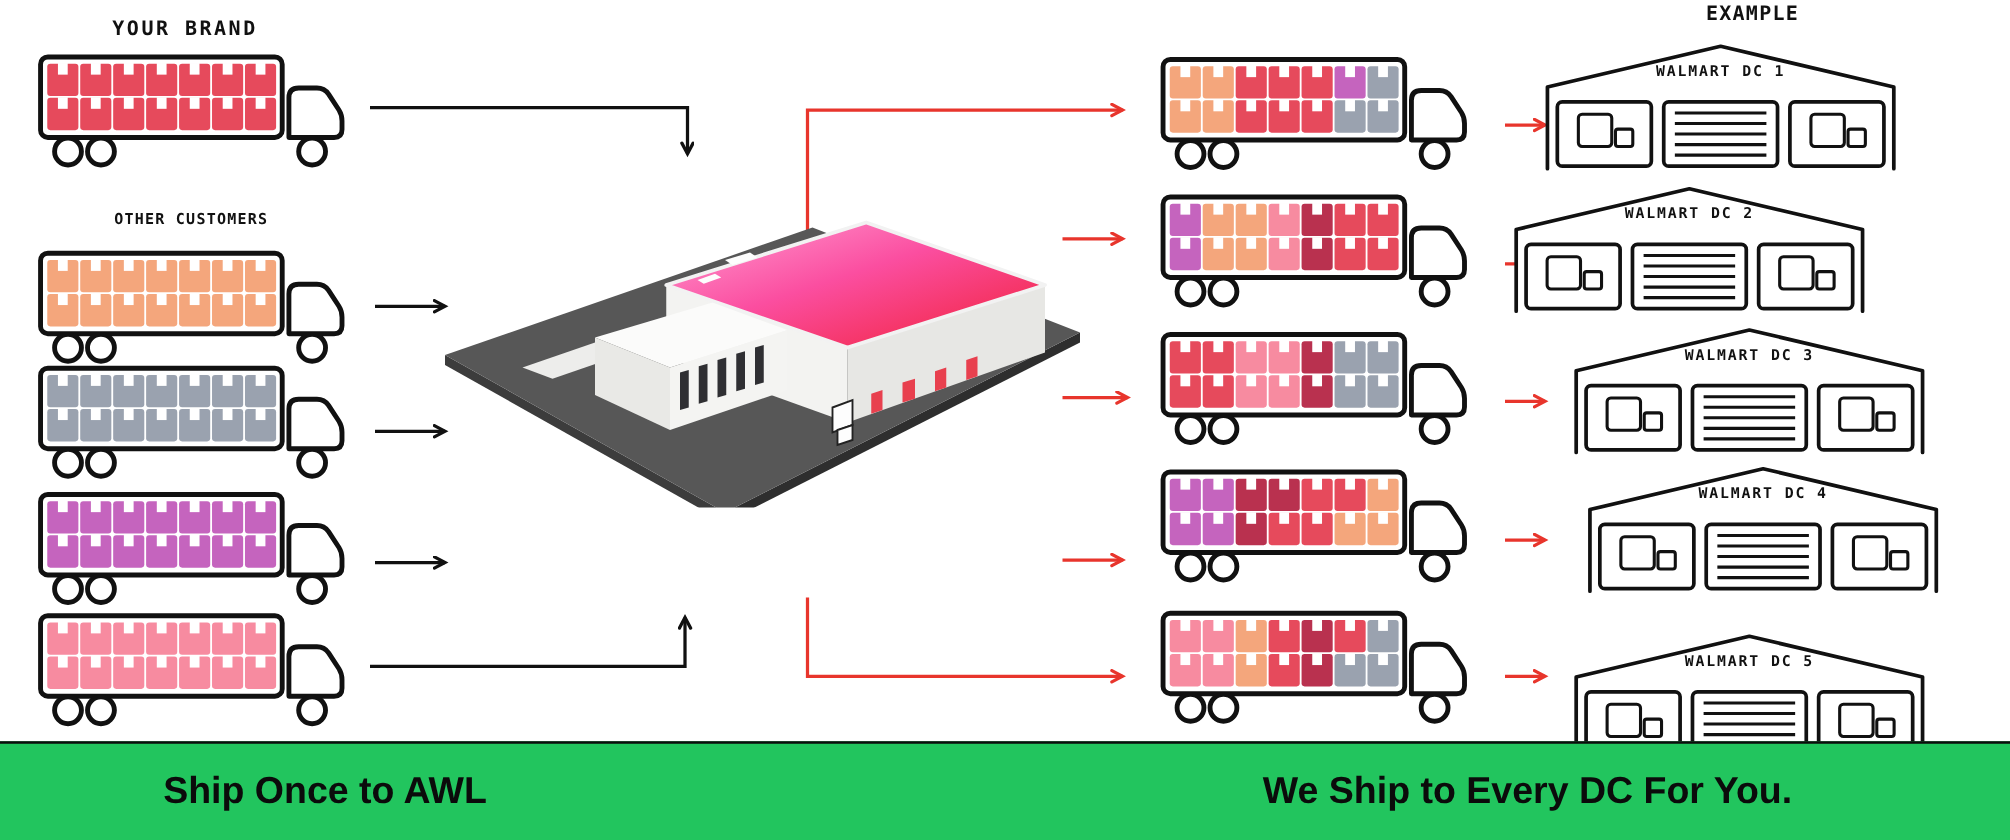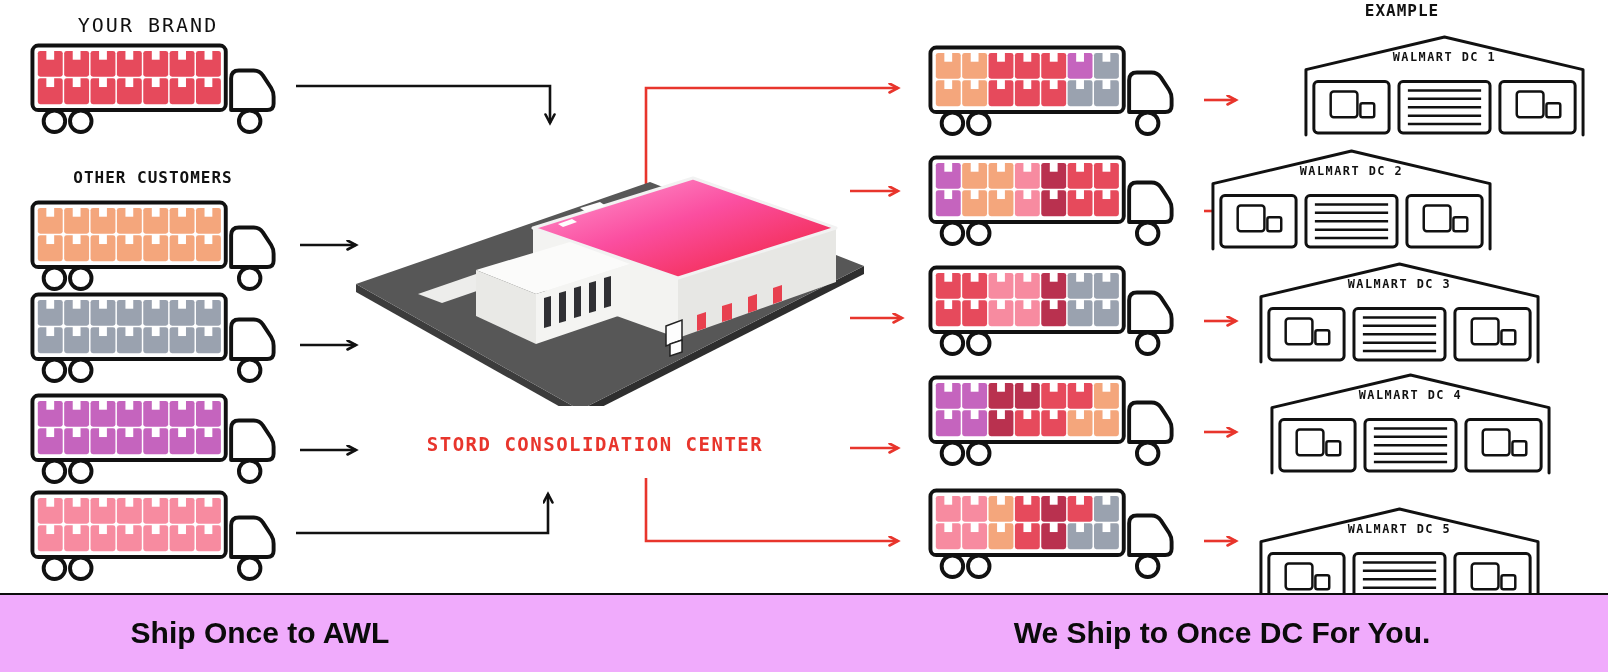--- a/index.html
+++ b/index.html
@@ -3,27 +3,27 @@
 <meta charset="utf-8">
 <style>
   html,body{margin:0;padding:0;background:#fff;}
   body{width:1608px;height:672px;position:relative;overflow:hidden;
        font-family:"DejaVu Sans Mono", monospace;color:#111;}
   .stage{position:absolute;left:0;top:0;width:1608px;height:593px;background:#fff;}
   .arrows{position:absolute;left:0;top:0;pointer-events:none;}
   .truck{position:absolute;}
   .warehouse{position:absolute;}
   .label{position:absolute;white-space:nowrap;}
-  .your-brand{left:148px;top:13px;transform:translateX(-50%);font-size:20px;font-weight:400;letter-spacing:2px;}
-  .other-customers{left:153px;top:168px;transform:translateX(-50%);font-size:16px;font-weight:600;letter-spacing:1px;}
+  .your-brand{left:148px;top:13px;transform:translateX(-50%);font-size:16px;font-weight:700;letter-spacing:2px;}
+  .other-customers{left:153px;top:168px;transform:translateX(-50%);font-size:12px;font-weight:600;letter-spacing:1px;}
   .example{left:1402px;top:1px;transform:translateX(-50%);font-size:16px;font-weight:600;letter-spacing:1px;}
   .center-label{position:absolute;left:595px;top:433px;transform:translateX(-50%);
                 font-size:19px;font-weight:700;letter-spacing:1.5px;color:#e8352c;white-space:nowrap;}
   .center-art{position:absolute;left:348px;top:166px;}
-  .footer{position:absolute;left:0;bottom:0;width:1608px;height:77px;background:#f0abfc;border-top:2.5px solid #0d0d0d;}
+  .footer{position:absolute;left:0;bottom:0;width:1608px;height:77px;background:#22c55e;border-top:2.5px solid #0d0d0d;}
   .caption{position:absolute;top:21px;transform:translateX(-50%);white-space:nowrap;
            font-family:"Liberation Sans", sans-serif;font-weight:800;font-size:30px;color:#0b0b0b;}
   .caption-left{left:260px;}
   .caption-right{left:1222px;}
   svg text{font-family:"DejaVu Sans Mono", monospace;font-weight:600;}
 </style>
 </head>
 <body>
 
 <div class="stage">
@@ -93,21 +93,20 @@
       <polygon points="196,132 203,130 203,160 196,162" fill="#2f2f33"></polygon>
       <polygon points="211,127 218,125 218,155 211,157" fill="#2f2f33"></polygon>
       <polygon points="226,122 233,120 233,150 226,152" fill="#2f2f33"></polygon>
       <polygon points="241,117 248,115 248,145 241,147" fill="#2f2f33"></polygon>
       <polygon points="256,112 263,110 263,140 256,142" fill="#2f2f33"></polygon>
 
       <polygon points="318,160 334,154 334,174 318,180" fill="#fdfdfd" stroke="#222" stroke-width="1.5"></polygon>
       <polygon points="322,178 334,174 334,186 322,190" fill="#fdfdfd" stroke="#222" stroke-width="1.5"></polygon>
     </svg>
   </div>
-  <div class="center-label">STORD CONSOLIDATION CENTER</div>
 
   <div id="layer-left-trucks">
       <div class="truck" style="left: 30px; top: 43px;"><svg width="248" height="92" viewBox="0 0 254 94">
     <rect x="2.5" y="2.5" width="198" height="66" rx="6" fill="#fff" stroke="#111" stroke-width="4"></rect>
     <g>
             <rect x="8" y="8" width="25.5" height="26.5" rx="2.5" fill="#e64a5c"></rect>
             <rect x="16.75" y="7.5" width="8" height="9.5" fill="#ffffff"></rect>
           </g>
           <g>
             <rect x="35" y="8" width="25.5" height="26.5" rx="2.5" fill="#e64a5c"></rect>
@@ -730,21 +729,21 @@
             <rect x="170" y="36" width="25.5" height="26.5" rx="2.5" fill="#9aa2af"></rect>
             <rect x="178.75" y="35.5" width="8" height="9.5" fill="#ffffff"></rect>
           </g>
     <path d="M206,68.5 L206,36 Q206,28 214,28 L229,28 Q235,28 238.5,33 L247,46 Q249.5,50 249.5,55 L249.5,62 Q249.5,68.5 243,68.5 Z" fill="#fff" stroke="#111" stroke-width="4" stroke-linejoin="round"></path>
     <circle cx="25" cy="80" r="11" fill="#fff" stroke="#111" stroke-width="4"></circle>
     <circle cx="52" cy="80" r="11" fill="#fff" stroke="#111" stroke-width="4"></circle>
     <circle cx="225" cy="80" r="11" fill="#fff" stroke="#111" stroke-width="4"></circle>
   </svg></div>
     </div>
   <div id="layer-warehouses">
-      <div class="warehouse" style="left: 1301px; top: 30px;"><svg width="287" height="107" viewBox="0 0 290 108">
+      <div class="warehouse" style="left: 1233px; top: 30px;"><svg width="287" height="107" viewBox="0 0 290 108">
     <path d="M5,106 L5,40 L145,7 L285,40 L285,106" fill="#fff" stroke="#111" stroke-width="3" stroke-linejoin="round" stroke-linecap="round"></path>
     <text x="145" y="31" text-anchor="middle" font-size="12" letter-spacing="1.5" fill="#111">WALMART DC 1</text>
     <g>
     <rect x="13" y="52" width="76" height="52" rx="4" fill="#fff" stroke="#111" stroke-width="3"></rect>
     <rect x="30" y="62" width="27" height="26" rx="3" fill="none" stroke="#111" stroke-width="2.5"></rect>
     <rect x="60" y="74" width="14" height="14" rx="2" fill="none" stroke="#111" stroke-width="2.5"></rect>
   </g>
     <g>
     <rect x="99" y="52" width="92" height="52" rx="4" fill="#fff" stroke="#111" stroke-width="3"></rect>
     <line x1="108" y1="61" x2="182" y2="61" stroke="#111" stroke-width="2.5"></line>
@@ -845,14 +844,14 @@
     <rect x="201" y="52" width="76" height="52" rx="4" fill="#fff" stroke="#111" stroke-width="3"></rect>
     <rect x="218" y="62" width="27" height="26" rx="3" fill="none" stroke="#111" stroke-width="2.5"></rect>
     <rect x="248" y="74" width="14" height="14" rx="2" fill="none" stroke="#111" stroke-width="2.5"></rect>
   </g>
   </svg></div>
     </div>
 </div>
 
 <div class="footer">
   <div class="caption caption-left">Ship Once to AWL</div>
-  <div class="caption caption-right">We Ship to Once DC For You.</div>
+  <div class="caption caption-right">We Ship to Every DC For You.</div>
 </div>
 
 </body></html>

